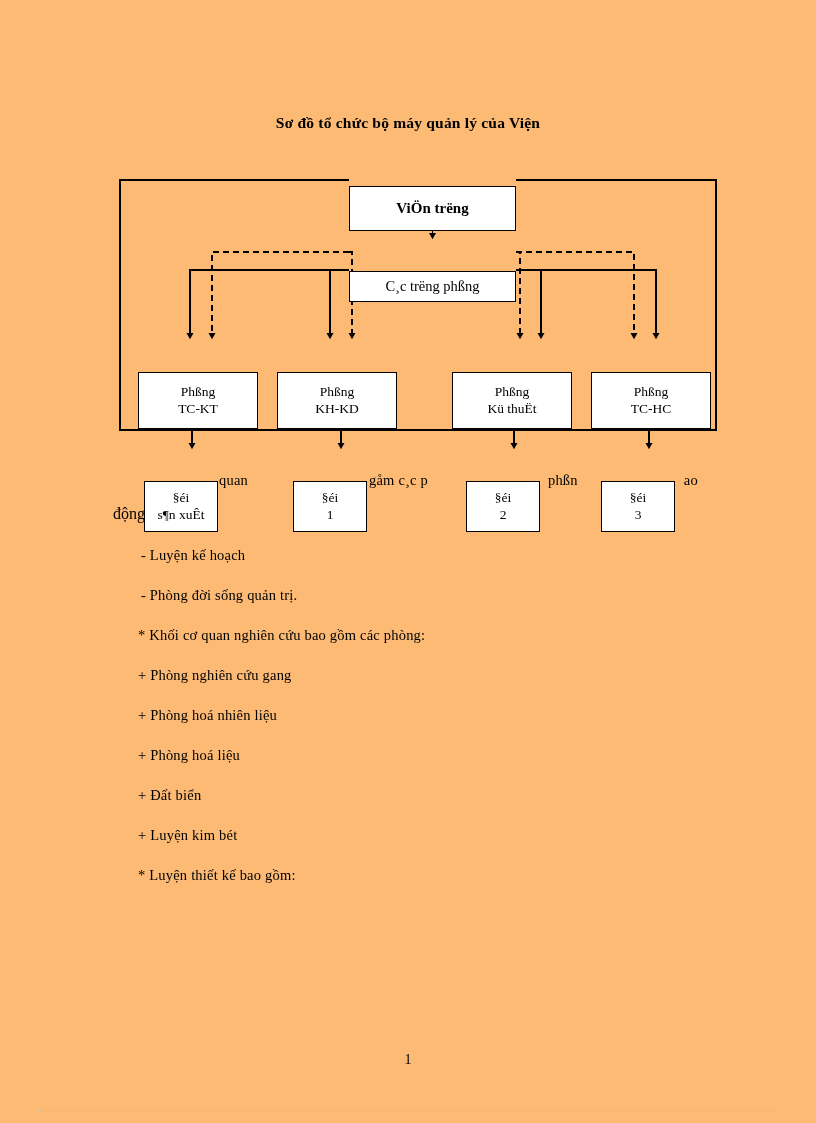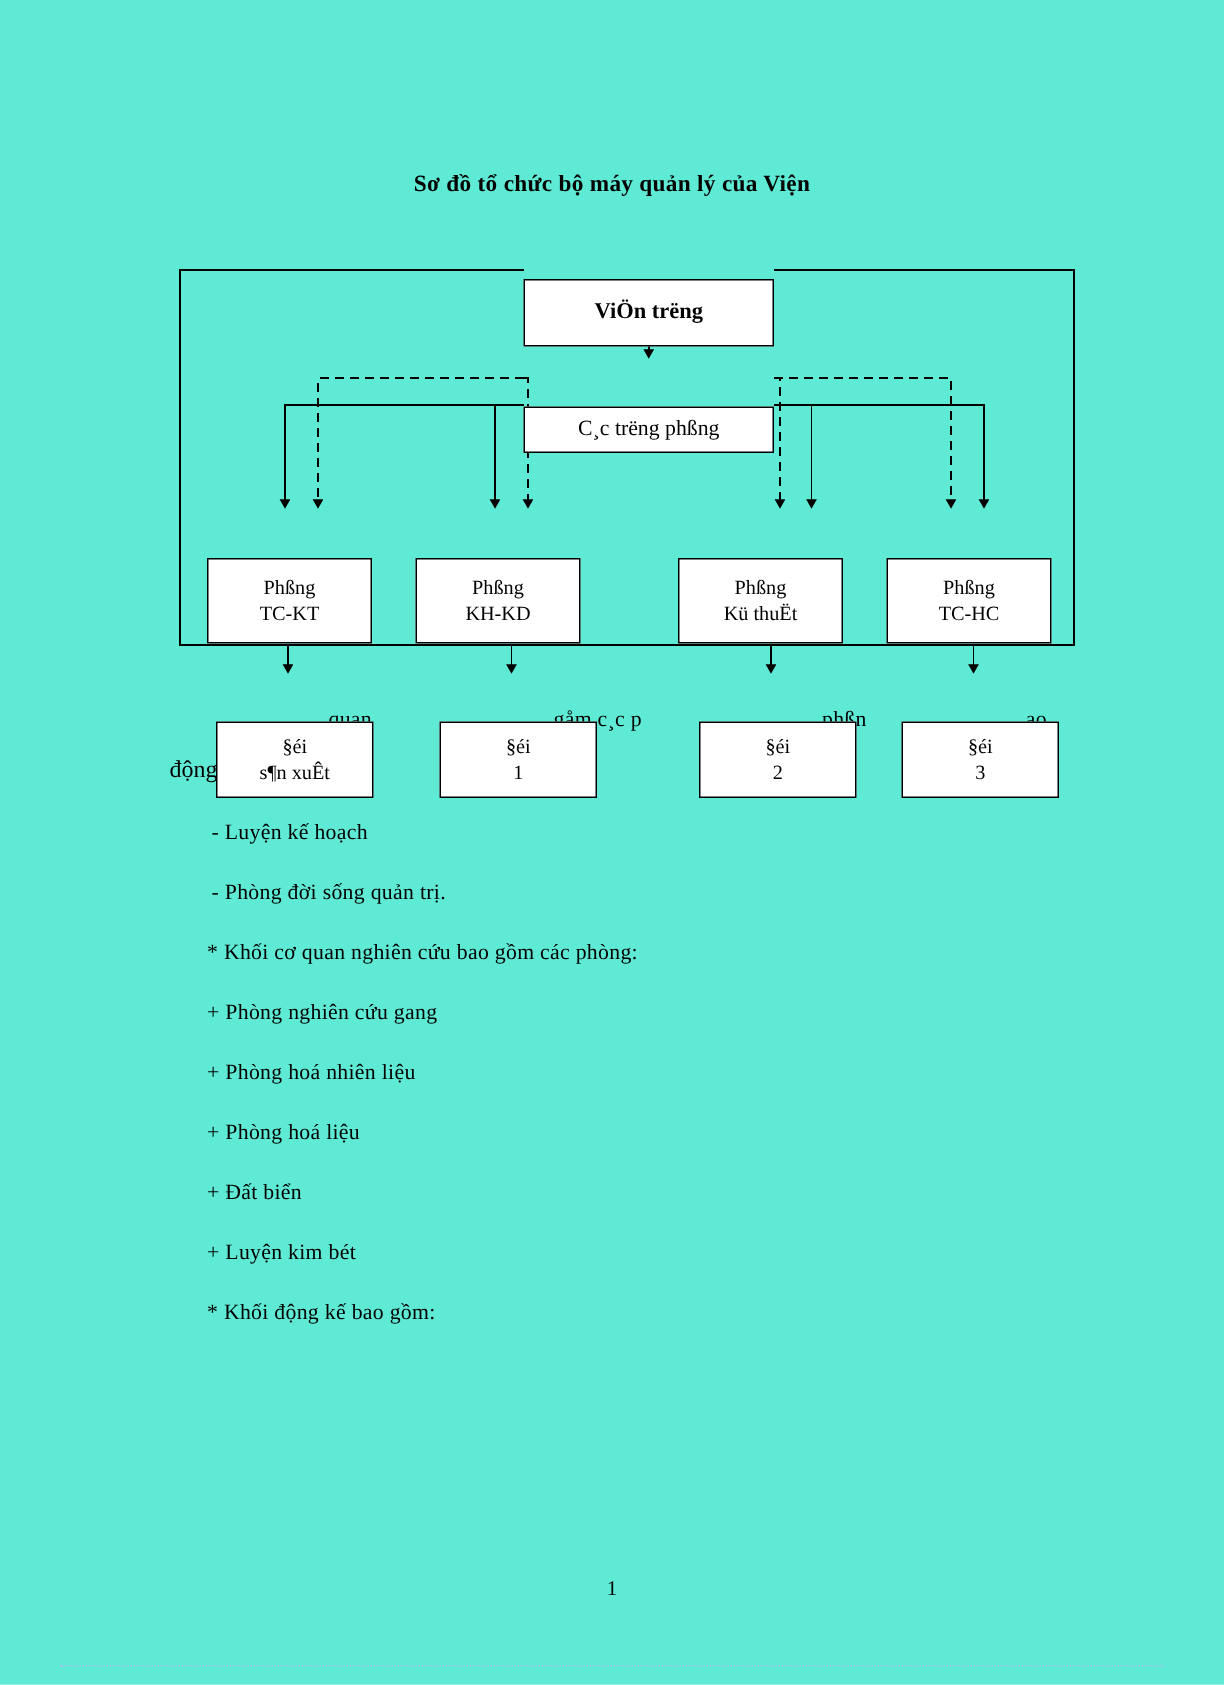--- a/index.html
+++ b/index.html
@@ -14,21 +14,21 @@
     font-family: "Liberation Serif", "DejaVu Serif", serif;
     color: #000000;
     overflow: hidden;
   }
 
   .page {
     position: absolute;
     left: 0; top: 0;
     width: 816px;
     height: 1123px;
-    background: #5eead4;
+    background: #fdba74;
   }
 
   
   .doc-title {
     position: absolute;
     left: 0;
     top: 114px;
     width: 816px;
     text-align: center;
     font-size: 15.5px;
@@ -63,29 +63,29 @@
 
   #node-director {
     left: 349px; top: 158px; width: 167px; height: 45px;
     font-size: 15px; font-weight: bold;
   }
   #node-heads {
     left: 349px; top: 243px; width: 167px; height: 31px;
     font-size: 14.5px;
   }
   .dept {
-    width: 110px; height: 57px; top: 344px; font-size: 13.5px;
+    width: 120px; height: 57px; top: 344px; font-size: 13.5px;
   }
   #node-dept-0 { left: 138px; }
   #node-dept-1 { left: 277px; }
   #node-dept-2 { left: 452px; }
   #node-dept-3 { left: 591px; }
 
   .team {
-    width: 105px; height: 51px; top: 453px; font-size: 13.5px;
+    width: 74px; height: 51px; top: 453px; font-size: 13.5px;
   }
   #node-team-0 { left: 144px; }
   #node-team-1 { left: 293px; }
   #node-team-2 { left: 466px; }
   #node-team-3 { left: 601px; }
 
   
   .occluded-line {
     position: absolute;
     left: 113px;
@@ -248,20 +248,20 @@
 
   <div class="body-list">
     <div class="body-line indent-1">- Luyện kế hoạch</div>
     <div class="body-line indent-1">- Phòng đời sống quản trị.</div>
     <div class="body-line indent-2">* Khối cơ quan nghiên cứu bao gồm các phòng:</div>
     <div class="body-line indent-2">+ Phòng nghiên cứu gang</div>
     <div class="body-line indent-2">+ Phòng hoá nhiên liệu</div>
     <div class="body-line indent-2">+ Phòng hoá liệu</div>
     <div class="body-line indent-2">+ Đất biển</div>
     <div class="body-line indent-2">+ Luyện kim bét</div>
-    <div class="body-line indent-2">* Khối động kế bao gồm:</div>
+    <div class="body-line indent-2">* Luyện thiết kế bao gồm:</div>
   </div>
 
   <div class="page-number">1</div>
 
   <div class="footer-rule"></div>
 
 </div>
 
 </body></html>

